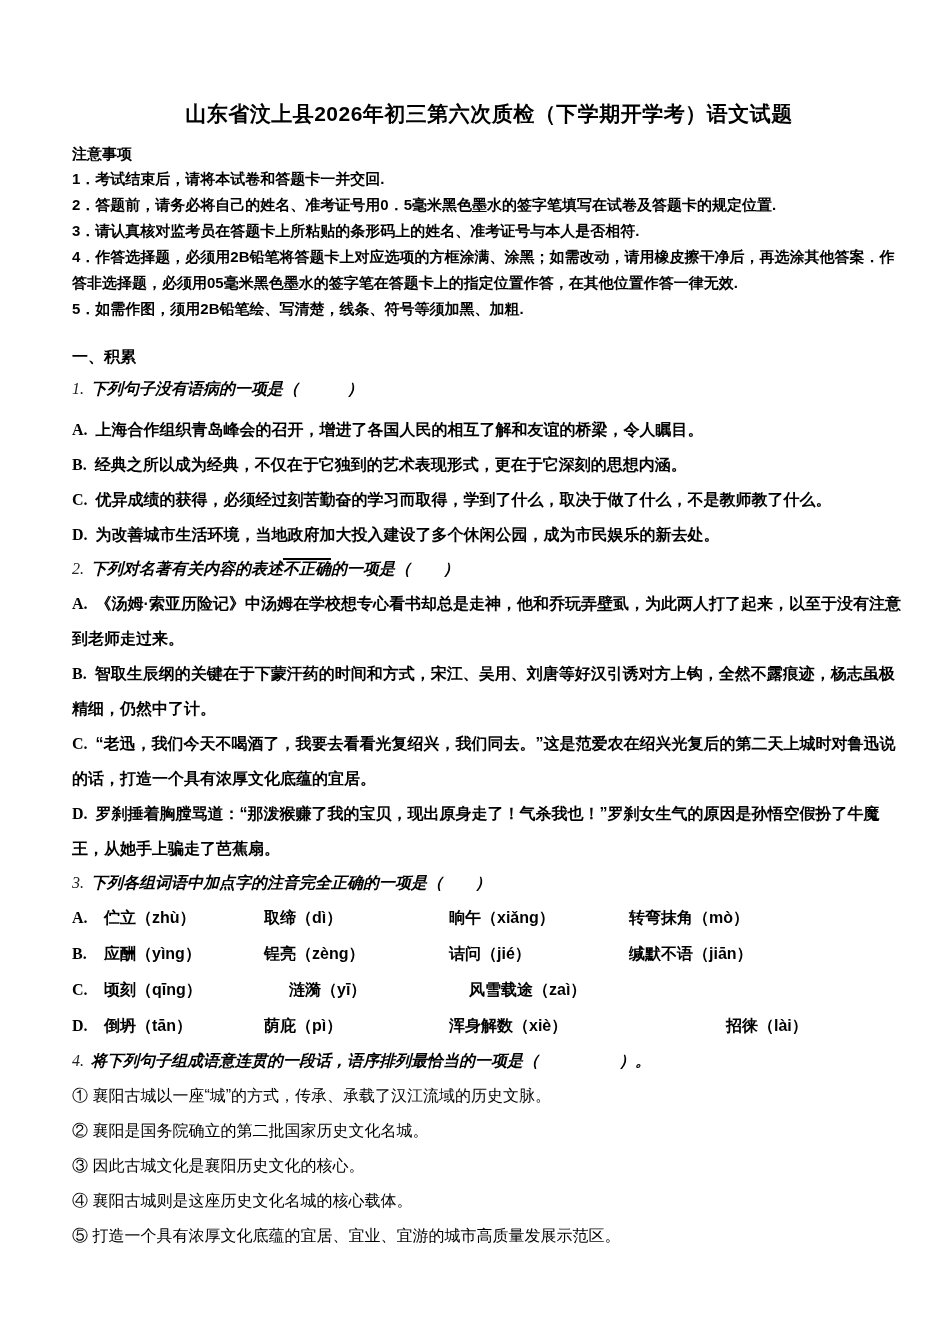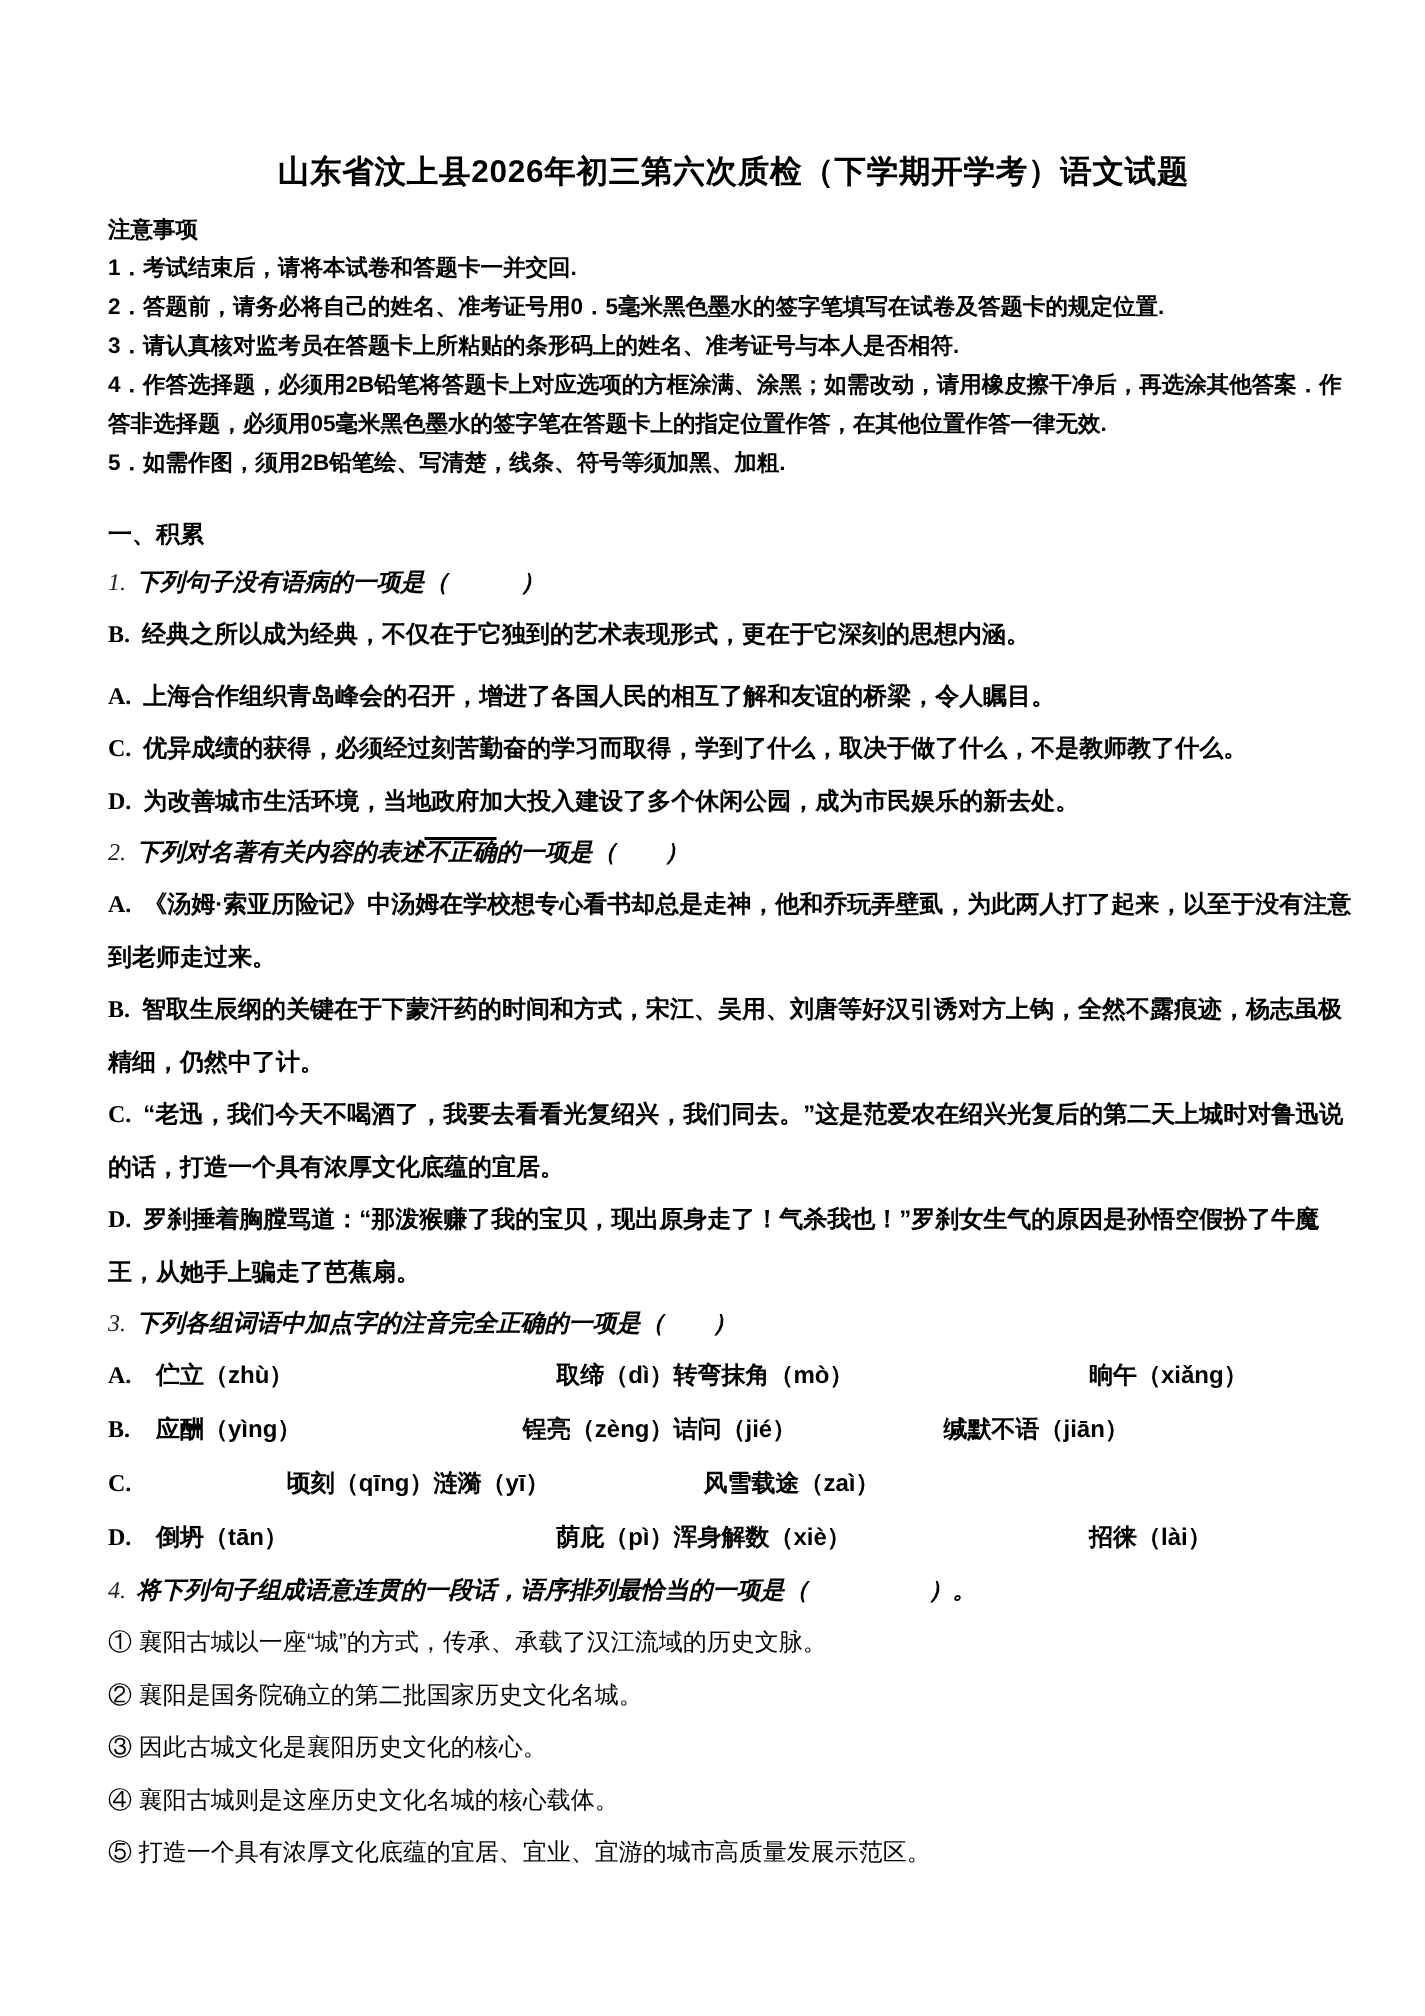--- a/index.html
+++ b/index.html
@@ -80,21 +80,21 @@
     font-size: 16px;
     font-weight: 700;
     line-height: 36px;
   }
   .plabel {
     width: 32px;
     flex: 0 0 32px;
     font-family: "Liberation Serif", serif;
   }
   .pcell.c0 { width: 160px; flex: 0 0 160px; }
-  .pcell.c1 { width: 185px; flex: 0 0 185px; text-align: right; }
+  .pcell.c1 { width: 185px; flex: 0 0 185px; }
   .pcell.c2 { width: 180px; flex: 0 0 180px; }
   .pcell.c3 { flex: 1; }
   .sentence {
     margin: 0;
     font-size: 16px;
     font-weight: 400;
     line-height: 35px;
   }
 </style>
 </head>
@@ -110,38 +110,38 @@
     <p class="notice-item">2．答题前，请务必将自己的姓名、准考证号用0．5毫米黑色墨水的签字笔填写在试卷及答题卡的规定位置.</p>
     <p class="notice-item">3．请认真核对监考员在答题卡上所粘贴的条形码上的姓名、准考证号与本人是否相符.</p>
     <p class="notice-item">4．作答选择题，必须用2B铅笔将答题卡上对应选项的方框涂满、涂黑；如需改动，请用橡皮擦干净后，再选涂其他答案．作答非选择题，必须用05毫米黑色墨水的签字笔在答题卡上的指定位置作答，在其他位置作答一律无效.</p>
     <p class="notice-item">5．如需作图，须用2B铅笔绘、写清楚，线条、符号等须加黑、加粗.</p>
   </div>
 
   <div class="section">
     <div class="section-heading">一、积累</div>
 
     <p class="stem"><span class="qnum">1.</span><span>下列句子没有语病的一项是（　　　）</span></p>
+    <p class="option first-option"><span class="opt-label">A.</span><span>上海合作组织青岛峰会的召开，增进了各国人民的相互了解和友谊的桥梁，令人瞩目。</span></p>
     <p class="option"><span class="opt-label">B.</span><span>经典之所以成为经典，不仅在于它独到的艺术表现形式，更在于它深刻的思想内涵。</span></p>
-    <p class="option first-option"><span class="opt-label">A.</span><span>上海合作组织青岛峰会的召开，增进了各国人民的相互了解和友谊的桥梁，令人瞩目。</span></p>
     <p class="option"><span class="opt-label">C.</span><span>优异成绩的获得，必须经过刻苦勤奋的学习而取得，学到了什么，取决于做了什么，不是教师教了什么。</span></p>
     <p class="option"><span class="opt-label">D.</span><span>为改善城市生活环境，当地政府加大投入建设了多个休闲公园，成为市民娱乐的新去处。</span></p>
 
     <p class="stem"><span class="qnum">2.</span><span>下列对名著有关内容的表述</span><span class="overline">不正确</span><span>的一项是（　　）</span></p>
     <p class="option"><span class="opt-label">A.</span><span>《汤姆·索亚历险记》中汤姆在学校想专心看书却总是走神，他和乔玩弄壁虱，为此两人打了起来，以至于没有注意到老师走过来。</span></p>
     <p class="option"><span class="opt-label">B.</span><span>智取生辰纲的关键在于下蒙汗药的时间和方式，宋江、吴用、刘唐等好汉引诱对方上钩，全然不露痕迹，杨志虽极精细，仍然中了计。</span></p>
     <p class="option"><span class="opt-label">C.</span><span>“老迅，我们今天不喝酒了，我要去看看光复绍兴，我们同去。”这是范爱农在绍兴光复后的第二天上城时对鲁迅说的话，打造一个具有浓厚文化底蕴的宜居。</span></p>
     <p class="option"><span class="opt-label">D.</span><span>罗刹捶着胸膛骂道：“那泼猴赚了我的宝贝，现出原身走了！气杀我也！”罗刹女生气的原因是孙悟空假扮了牛魔王，从她手上骗走了芭蕉扇。</span></p>
 
     <p class="stem"><span class="qnum">3.</span><span>下列各组词语中加点字的注音完全正确的一项是（　　）</span></p>
     <div class="pinyin-row">
       <span class="plabel">A.</span>
       <span class="pcell c0">伫立（zhù）</span>
       <span class="pcell c1">取缔（dì）</span>
+      <span class="pcell c2">晌午（xiǎng）</span>
       <span class="pcell c3">转弯抹角（mò）</span>
-      <span class="pcell c2">晌午（xiǎng）</span>
     </div>
     <div class="pinyin-row">
       <span class="plabel">B.</span>
       <span class="pcell c0">应酬（yìng）</span>
       <span class="pcell c1">锃亮（zèng）</span>
       <span class="pcell c2">诘问（jié）</span>
       <span class="pcell c3">缄默不语（jiān）</span>
     </div>
     <div class="pinyin-row">
       <span class="plabel">C.</span>

